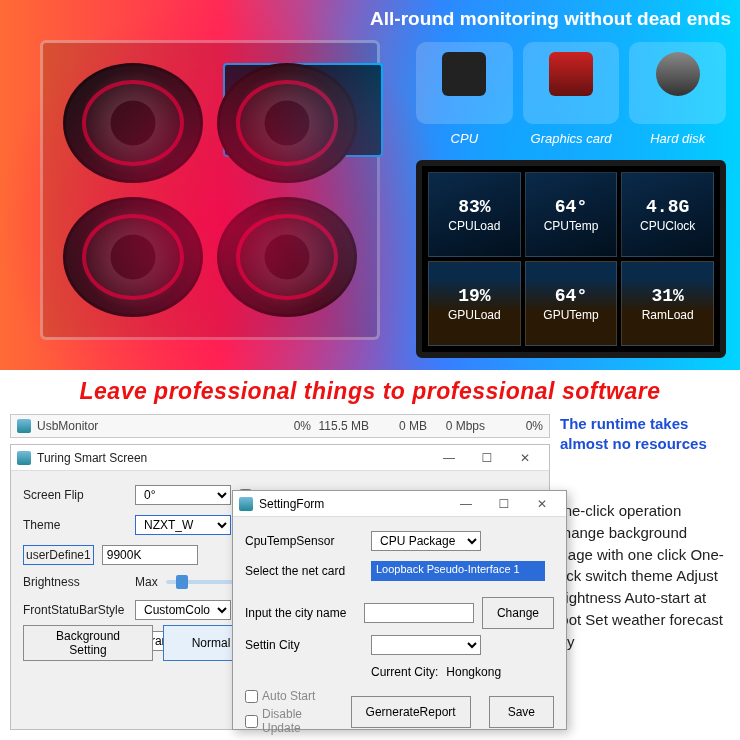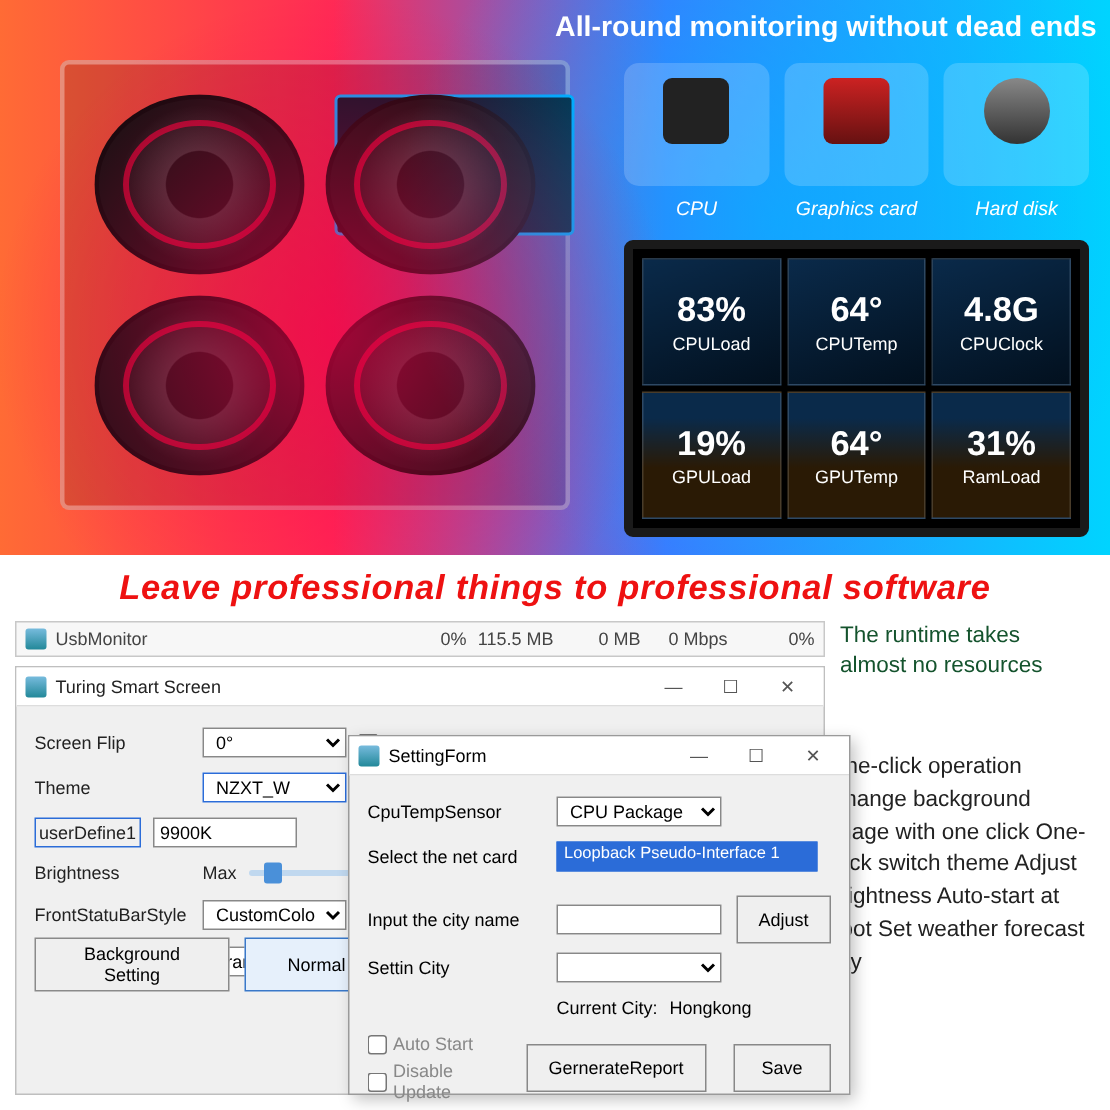--- a/index.html
+++ b/index.html
@@ -15,33 +15,33 @@
 .hero .mini{position:absolute;top:20px;left:180px;width:160px;height:94px;background:#041626;border-radius:4px;border:2px solid #0af;}
 .hero-title{position:absolute;top:8px;right:9px;color:#fff;font-weight:700;font-size:19px;white-space:nowrap;z-index:3;}
 .hw-row{position:absolute;top:42px;right:14px;width:310px;display:flex;gap:10px;z-index:3;}
 .hw{flex:1;background:rgba(255,255,255,.18);border-radius:10px;height:82px;display:flex;flex-direction:column;align-items:center;justify-content:flex-end;color:#fff;font-size:12px;padding-bottom:6px;position:relative;}
 .hw .ic{position:absolute;top:10px;width:44px;height:44px;border-radius:6px;background:#222;}
 .hw-label{position:absolute;bottom:-22px;left:0;right:0;text-align:center;color:#fff;font-size:13px;font-style:italic;}
 
 .stat-screen{position:absolute;right:14px;top:160px;width:310px;height:198px;background:#000;border:6px solid #1a1a1a;border-radius:6px;padding:6px;display:grid;grid-template-columns:1fr 1fr 1fr;grid-template-rows:1fr 1fr;gap:4px;z-index:3;}
 .cell{background:linear-gradient(160deg,#0a2a4a,#02101e);border:1px solid rgba(255,255,255,.15);display:flex;flex-direction:column;align-items:center;justify-content:center;color:#fff;position:relative;overflow:hidden;}
 .cell.bottom{background:linear-gradient(to top,#2a1a05 40%,#0a2a4a 80%);}
-.cell .val{font-size:23px;font-weight:700;}
+.cell .val{font-size:18px;font-weight:700;font-family:Liberation Mono, monospace;}
 .cell .nm{font-size:12px;margin-top:2px;}
 
 
 .headline{position:absolute;top:378px;left:0;right:0;text-align:center;font-size:23px;font-weight:800;color:#e11;font-style:italic;letter-spacing:.5px;}
 
 
 .taskstrip{position:absolute;top:414px;left:10px;width:540px;height:24px;border:1px solid #c8c8c8;background:#f7f7f7;display:flex;align-items:center;font-size:12px;color:#444;}
 .taskstrip .ico{width:14px;height:14px;margin:0 6px;background:linear-gradient(#7bd,#289);border-radius:2px;}
 .taskstrip .name{flex:0 0 180px;}
 .taskstrip .num{flex:0 0 58px;text-align:right;padding-right:6px;}
 
-.rt-note{position:absolute;top:414px;left:560px;right:12px;font-size:15px;color:#14532d;line-height:1.3;}
+.rt-note{position:absolute;top:414px;left:560px;right:12px;font-size:15px;color:#1d4ed8;line-height:1.3;font-weight:bold;}
 
 
 .win-turing{position:absolute;top:444px;left:10px;width:540px;height:286px;border:1px solid #bfbfbf;background:#f0f0f0;font-size:12px;color:#222;}
 .titlebar{height:26px;background:#fff;border-bottom:1px solid #ddd;display:flex;align-items:center;padding:0 6px;gap:6px;text-align:right;}
 .titlebar .ico{width:14px;height:14px;background:linear-gradient(#7bd,#289);border-radius:2px;}
 .win-ctrls{margin-left:auto;display:flex;gap:2px;}
 .win-btn{width:36px;height:20px;display:flex;align-items:center;justify-content:center;color:#555;font-size:12px;}
 
 .turing-body{position:relative;padding:14px 12px;}
 .row{display:flex;align-items:center;margin-bottom:10px;gap:8px;}
@@ -236,21 +236,21 @@
       <span class="lbl">CpuTempSensor</span>
       <select style="width:110px"><option>CPU Package</option></select>
     </div>
     <div class="row">
       <span class="lbl">Select the net card</span>
       <div class="hl-sel">Loopback Pseudo-Interface 1</div>
     </div>
     <div class="row" style="margin-top:16px">
       <span class="lbl">Input the city name</span>
       <input type="text" style="width: 110px;" value="">
-      <button class="sbtn" style="height:32px;margin-left:auto">Adjust</button>
+      <button class="sbtn" style="height:32px;margin-left:auto">Change</button>
     </div>
     <div class="row" style="margin-top:-4px">
       <span class="lbl">Settin City</span>
       <select style="width:110px"><option></option></select>
     </div>
     <div class="row" style="margin-bottom:4px">
       <span class="lbl"></span>
       <span>Current City:</span>
       <span>Hongkong</span>
     </div>

